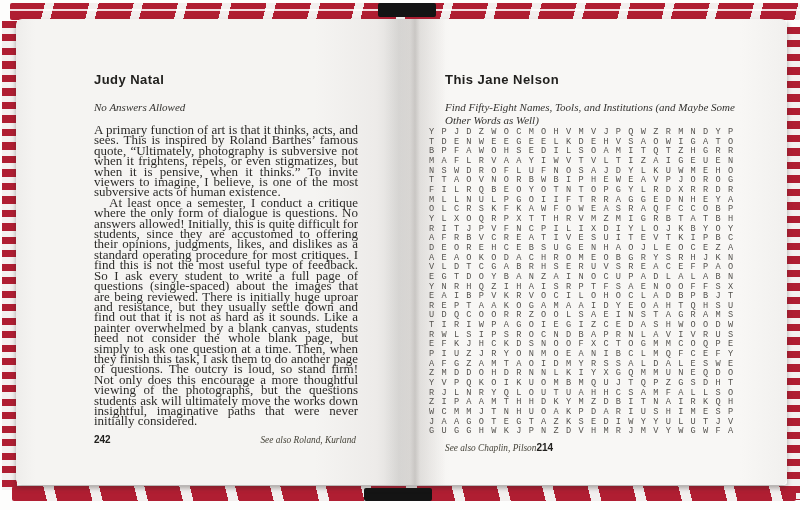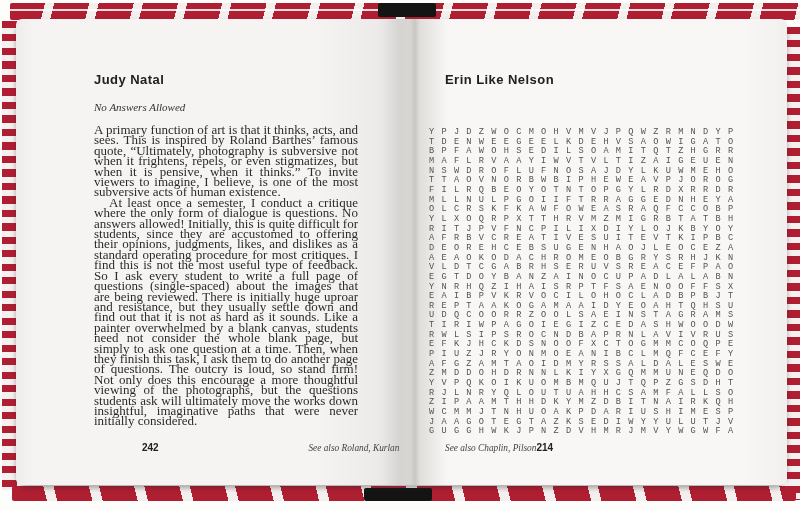--- a/index.html
+++ b/index.html
@@ -34,21 +34,21 @@
     background:repeating-linear-gradient(76deg, #b01e32 0px, #b01e32 34px, #f2efee 34px, #f2efee 44px);
   }
   .spine-cap-bottom{
     position:absolute;left:364px;top:488px;width:68px;height:13px;
     background:#141414;border-radius:2px;
   }
 
   
   .pages{
     position:absolute;left:16px;top:19px;width:771px;height:466px;
-    display:flex;border-radius:13px;
+    display:flex;border-radius:3px;
     box-shadow:0 3px 5px rgba(45,38,34,.38);
   }
   .page{position:relative;height:100%;}
   .page-left{
     width:383px;border-radius:6px 0 0 6px;
     background:linear-gradient(90deg,#eeedeb 0%,#f5f4f2 5%,#f5f4f2 78%,#edebe9 94%,#dfdedc 100%);
   }
   .page-right{
     width:388px;border-radius:0 6px 6px 0;
     background:linear-gradient(90deg,#dfdedc 0%,#eeecea 4%,#f8f7f5 13%,#f8f7f5 88%,#f1f0ee 100%);
@@ -76,22 +76,22 @@
 
   
   .lp-content{position:absolute;left:78px;top:53px;width:264px;}
   .essay-body{
     margin-top:11px;font-size:13px;line-height:10.4px;
     text-align:justify;color:#2c2b29;
   }
   .essay-body p{margin:0;}
   .essay-body p + p{text-indent:15px;}
   .lp-footer{
-    position:absolute;left:78px;width:276px;bottom:32px;
-    display:flex;justify-content:space-between;align-items:baseline;margin-left:48px;
+    position:absolute;left:78px;width:276px;bottom:40px;
+    display:flex;justify-content:space-between;align-items:baseline;
   }
   .lp-footer .see-also{margin-right:14px;}
 
   
   .rp-head{position:absolute;left:46px;top:53px;width:306px;}
   .word-search{position:absolute;left:30px;top:109px;}
   .ws-row{
     font-family:"Liberation Mono","DejaVu Sans Mono", monospace;
     font-size:8.6px;line-height:9.66px;letter-spacing:7.3px;
     color:#54524e;white-space:nowrap;
@@ -125,21 +125,22 @@
         </div>
       </div>
       <div class="lp-footer">
         <span class="page-num">242</span>
         <span class="see-also">See also Roland, Kurland</span>
       </div>
     </div>
 
     <div class="page page-right">
       <div class="rp-head">
-        <div class="author">Erin Like Nelson</div>
+        <div class="author">This Jane Nelson</div>
+        <div class="work-title">Find Fifty-Eight Names, Tools, and Institutions (and Maybe Some Other Words as Well)</div>
       </div>
       <div class="word-search">
           <div class="ws-row">YPJDZWOCMOHVMVJPQWZRMNDYP</div>
           <div class="ws-row">TDENWEEGEELKDEHVSAOWIGATO</div>
           <div class="ws-row">BPFAWOHSEDILSOAMITQTZHGRR</div>
           <div class="ws-row">MAFLRVAAYIWVTVLTIZAIGEUEN</div>
           <div class="ws-row">NSWDROFLUFNOSAJDYLKUWMEHO</div>
           <div class="ws-row">TTAOVNORBWBIPHEWEAVPJOROG</div>
           <div class="ws-row">FILRQBEOYOTNTOPGYLRDXRRDR</div>
           <div class="ws-row">MLLNULPGOIIFTRRAGGEDNHEYA</div>

